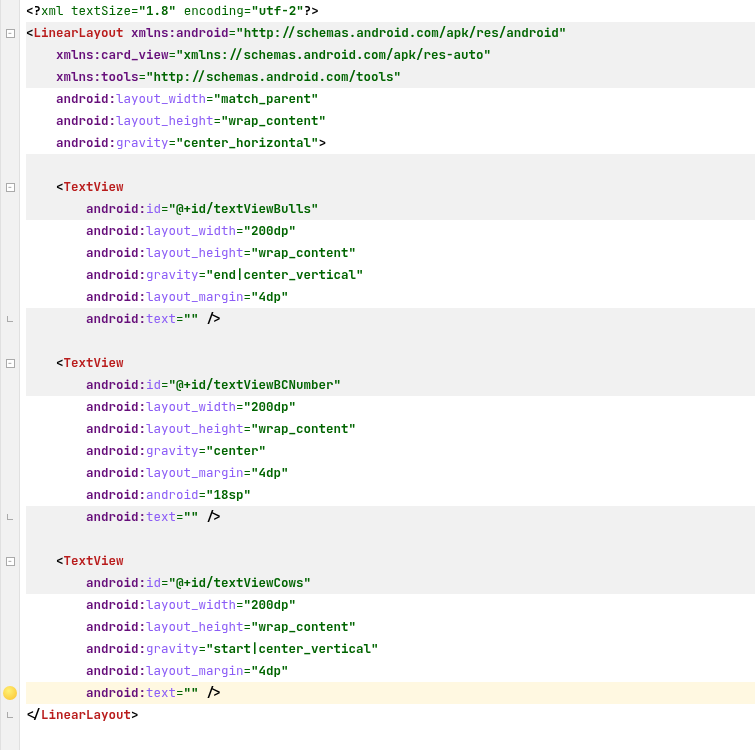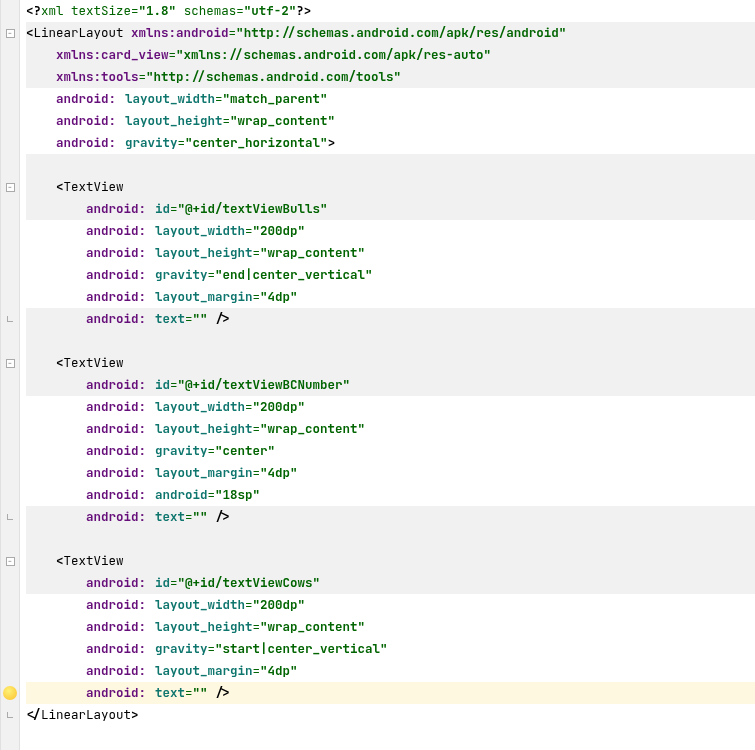--- a/index.html
+++ b/index.html
@@ -77,24 +77,24 @@
   }
   .line {
     height: 22px;
     white-space: pre;
     display: flex;
     align-items: center;
   }
   .line-bg { background: #f1f1f1; }
   .line-hl { background: #fff8e1; }
   
-  .tag { color: #000000; font-weight: normal; }
+  .tag { color: #b91c1c; font-weight: bold; }
   .decl { color: #006400; font-weight: normal; }   
   .ns   { color: #660e7a; font-weight: bold; }   
-  .attr { color: #0f766e; font-weight: bold; margin-left: 9px; }   
+  .attr { color: #8b5cf6; font-weight: normal; }   
   .eq   { color: #006400; }
   .str  { color: #006400; font-weight: bold; }   
   .punc { color: #000; font-weight: bold; }      
   .sel  { background: #a6c8ef; }
 </style>
 </head>
 <body>
 
 <div class="editor">
   <div class="gutter">
@@ -145,21 +145,21 @@
         <span class="fold-end"></span>
         <span class="bulb"></span>
       </div>
     <div class="gutter-row">
         <span class="fold-end"></span>
       </div>
   </div>
 
   <div class="code">
 
-    <div class="line"><span class="punc">&lt;?</span><span class="decl">xml</span><span> </span><span class="decl">textSize</span><span class="eq">=</span><span class="str">"<span>1.8</span>"</span><span> </span><span class="decl">schemas</span><span class="eq">=</span><span class="str">"<span>utf-2</span>"</span><span class="punc">?&gt;</span></div>
+    <div class="line"><span class="punc">&lt;?</span><span class="decl">xml</span><span> </span><span class="decl">textSize</span><span class="eq">=</span><span class="str">"<span>1.8</span>"</span><span> </span><span class="decl">encoding</span><span class="eq">=</span><span class="str">"<span>utf-2</span>"</span><span class="punc">?&gt;</span></div>
 
     <div class="line line-bg"><span class="punc">&lt;</span><span class="tag">LinearLayout</span><span> </span><span class="ns">xmlns</span><span class="ns">:</span><span class="ns">android</span><span class="eq">=</span><span class="str">"<span>http://schemas.android.com/apk/res/android</span>"</span></div>
     <div class="line line-bg"><span>    </span><span class="ns">xmlns</span><span class="ns">:</span><span class="ns">card_view</span><span class="eq">=</span><span class="str">"<span>xmlns://schemas.android.com/apk/res-auto</span>"</span></div>
     <div class="line line-bg"><span>    </span><span class="ns">xmlns</span><span class="ns">:</span><span class="ns">tools</span><span class="eq">=</span><span class="str">"<span>http://schemas.android.com/tools</span>"</span></div>
     <div class="line"><span>    </span><span class="ns">android</span><span class="ns">:</span><span class="attr">layout_width</span><span class="eq">=</span><span class="str">"<span>match_parent</span>"</span></div>
     <div class="line"><span>    </span><span class="ns">android</span><span class="ns">:</span><span class="attr">layout_height</span><span class="eq">=</span><span class="str">"<span>wrap_content</span>"</span></div>
     <div class="line"><span>    </span><span class="ns">android</span><span class="ns">:</span><span class="attr">gravity</span><span class="eq">=</span><span class="str">"<span>center_horizontal</span>"</span><span class="punc">&gt;</span></div>
 
     <div class="line line-bg"> </div>
 

